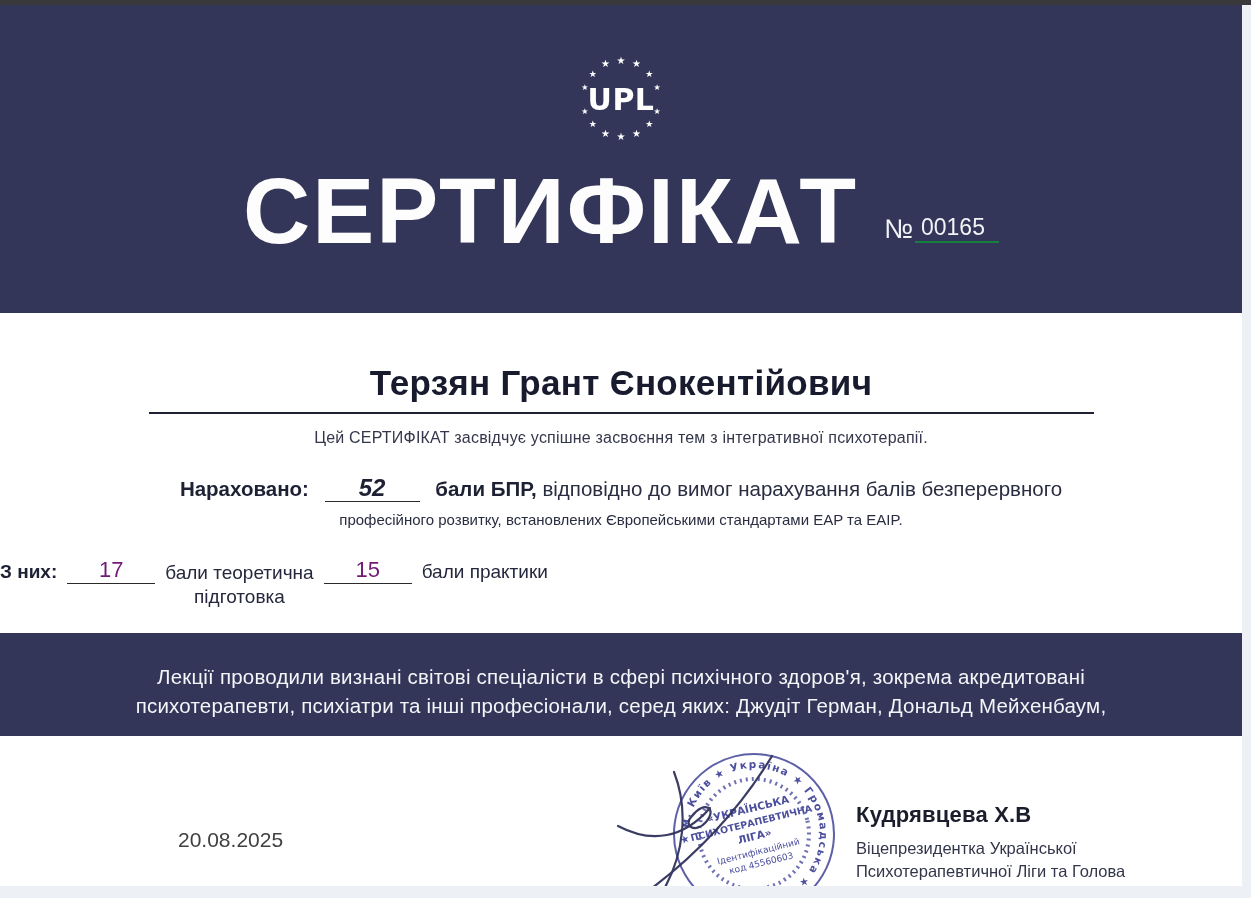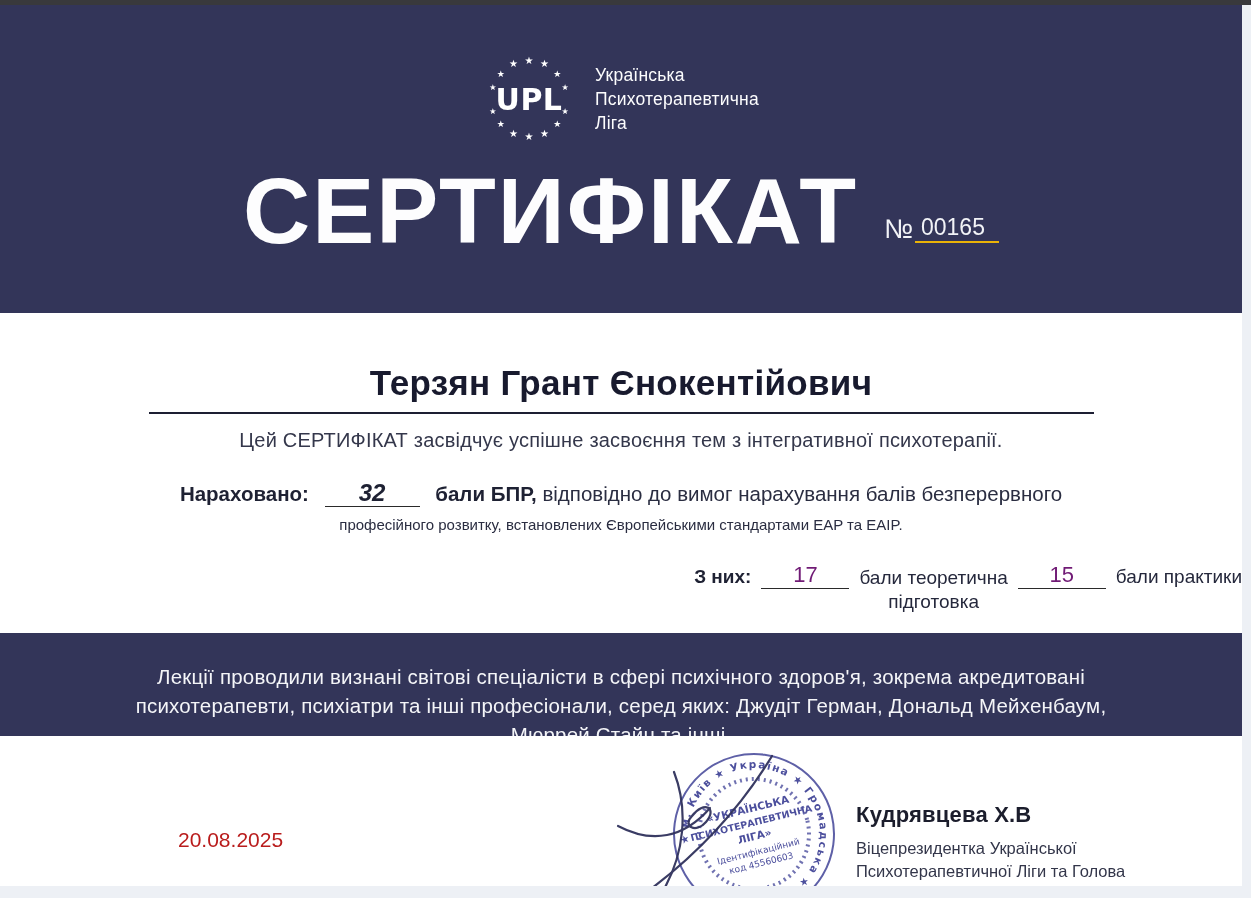--- a/index.html
+++ b/index.html
@@ -19,53 +19,53 @@
   .logo-row { display:flex; justify-content:center; align-items:center; gap:20px; padding-top:48px; }
   .logo-badge { width:92px; height:92px; flex:0 0 auto; }
   .logo-text { font-size:17.5px; line-height:24px; color:#fdfdfe; letter-spacing:.2px; }
   .title-row { display:flex; justify-content:center; align-items:flex-end; margin-top:18px; }
   .cert-title {
     font-size:93px; font-weight:600; letter-spacing:2px; color:#fdfdfe;
     line-height:1.05; font-family:"Liberation Sans","DejaVu Sans",sans-serif;
   }
   .cert-number { display:flex; align-items:flex-end; margin-left:26px; margin-bottom:18px; }
   .no-sign { font-size:27px; color:#f2f3f7; line-height:1; }
-  .no-value-wrap { border-bottom:2px solid #eab308; padding:0 14px 2px 6px; margin-left:2px; }
+  .no-value-wrap { border-bottom:2px solid #15803d; padding:0 14px 2px 6px; margin-left:2px; }
   .no-value { font-size:23px; color:#f2f3f7; line-height:1; }
   
   .mid { height:320px; padding-top:50px; }
   .recipient { text-align:center; font-size:35px; font-weight:bold; color:#181a2e; letter-spacing:.3px; }
   .name-rule { width:945px; height:0; border-bottom:2px solid #1d1f33; margin:9px auto 0 auto; }
-  .statement { text-align:center; font-size:20px; color:#34374b; margin-top:15px; letter-spacing:.2px; }
+  .statement { text-align:center; font-size:16px; color:#34374b; margin-top:15px; letter-spacing:.2px; }
   .points { text-align:center; margin-top:29px; font-size:20.5px; color:#2a2d41; }
   .points .lbl { font-weight:bold; color:#1e2133;margin-top:40px; }
   .points .val {
     display:inline-block; min-width:95px; border-bottom:1.5px solid #2a2a2a;
     font-weight:bold; font-style:italic; font-size:24px; color:#1e2133;
     padding:0 6px 1px 6px; margin:0 10px; line-height:1;
   }
   .points-line2 { text-align:center; font-size:15px; color:#2a2d41; margin-top:9px; }
   .breakdown {
-    display:flex; justify-content:flex-end; align-items:flex-start;
+    display:flex; justify-content:flex-start; align-items:flex-start;
     margin-top:31px; font-size:19px; color:#25283c;
   }
   .breakdown .lbl { font-weight:bold; color:#1e2133; padding-top:2px; }
   .breakdown .val {
     display:inline-block; min-width:88px; text-align:center;
     border-bottom:1.5px solid #2a2a2a; font-size:22px; color:#701a75;
     margin:0 10px; padding-bottom:2px; line-height:1;
   }
   .two-line { display:inline-block; text-align:center; line-height:24px; padding-top:2px; }
   .one-line { padding-top:2px; }
   
   .band { height:103px; background:#333559; color:#f4f5f8; text-align:center; padding-top:29px; }
   .band div { font-size:20.5px; line-height:29px; letter-spacing:.2px; }
   
   .footer { position:relative; height:178px; background:#fff; }
-  .date { position:absolute; left:178px; top:92px; font-size:21px; color:#b91c1c; }
+  .date { position:absolute; left:178px; top:92px; font-size:21px; color:#404040; }
   .stamp-wrap { position:absolute; left:642px; top:6px; width:225px; height:178px; }
   .sig-wrap { position:absolute; left:612px; top:18px; width:185px; height:158px; }
   .signer { position:absolute; left:856px; top:66px; width:300px; }
   .signer-name { font-size:22px; font-weight:bold; color:#1b1d2c; letter-spacing:.2px; }
   .signer-role { margin-top:9px; font-size:16.5px; line-height:22.5px; color:#33364a; }
   .signer-role b { color:#24273a; }
 </style>
 </head>
 <body>
 
@@ -87,67 +87,61 @@
           <text x="82.1" y="60.7" font-size="8">★</text>
           <text x="74.2" y="74.4" font-size="9">★</text>
           <text x="61.5" y="83.7" font-size="10">★</text>
           <text x="46" y="87" font-size="10">★</text>
           <text x="30.5" y="83.7" font-size="10">★</text>
           <text x="17.8" y="74.4" font-size="9">★</text>
           <text x="9.9" y="60.7" font-size="8">★</text>
           <text x="46" y="57" font-size="30" font-weight="bold" letter-spacing="0.5">UPL</text>
         </g>
       </svg>
-      <div class="logo-text">
-        <div>Українська</div>
-        <div>Психотерапевтична</div>
-        <div>Ліга</div>
-      </div>
     </div>
 
     <div class="title-row">
       <div class="cert-title">СЕРТИФІКАТ</div>
       <div class="cert-number">
         <span class="no-sign">№</span>
         <span class="no-value-wrap">
           <span class="no-value">00165</span>
         </span>
       </div>
     </div>
   </div>
 
   <div class="mid">
     <div class="recipient">Терзян Грант Єнокентійович</div>
     <div class="name-rule"></div>
     <div class="statement">Цей СЕРТИФІКАТ засвідчує успішне засвоєння тем з інтегративної психотерапії.</div>
 
     <div class="points">
       <span class="lbl">Нараховано:</span>
-      <span class="val">32</span>
+      <span class="val">52</span>
       <span class="lbl">бали БПР,</span>
       <span>відповідно до вимог нарахування балів безперервного</span>
     </div>
     <div class="points-line2">професійного розвитку, встановлених Європейськими стандартами EAP та EAIP.</div>
 
     <div class="breakdown">
       <span class="lbl">З них:</span>
       <span class="val">17</span>
       <span class="two-line">
         <span>бали теоретична</span><br>
         <span>підготовка</span>
       </span>
       <span class="val">15</span>
       <span class="one-line">бали практики</span>
     </div>
   </div>
 
   <div class="band">
     <div>Лекції проводили визнані світові спеціалісти в сфері психічного здоров'я, зокрема акредитовані</div>
     <div>психотерапевти, психіатри та інші професіонали, серед яких: Джудіт Герман, Дональд Мейхенбаум,</div>
-    <div>Мюррей Стайн та інші.</div>
   </div>
 
   <div class="footer">
     <div class="date">20.08.2025</div>
 
     <svg class="stamp-wrap" viewBox="0 0 225 178">
       <g transform="rotate(-14 112 92)" fill="none" stroke="#4c4f9d">
         <circle cx="112" cy="92" r="80" stroke-width="2" opacity="0.9"></circle>
         <circle cx="112" cy="92" r="55" stroke-width="4" stroke-dasharray="2 4" opacity="0.8"></circle>
         <path id="ringPath" d="M 46 92 A 66 66 0 1 1 178 92 A 66 66 0 1 1 46 92" stroke="none"></path>

